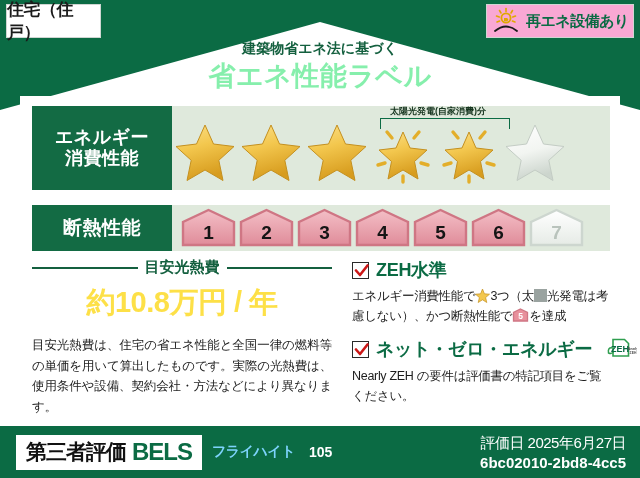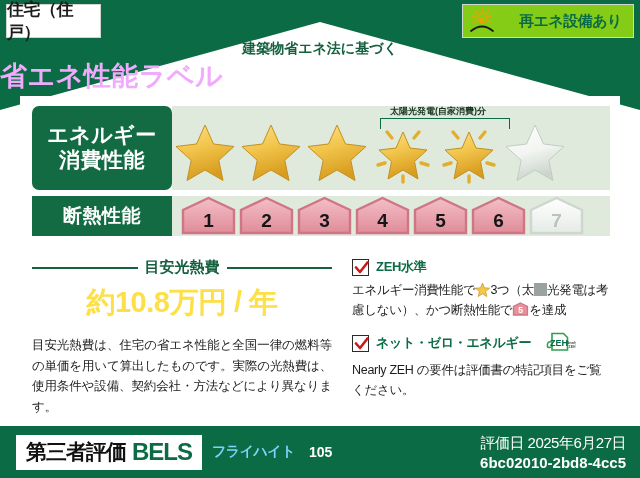--- a/index.html
+++ b/index.html
@@ -41,70 +41,70 @@
     background: #ffffff;
     border: 1px solid #cfd6d2;
     display: flex; align-items: center; justify-content: center;
     font-size: 17px; font-weight: bold; color: #1b1b1b;
     letter-spacing: -0.5px;
     z-index: 6;
   }
   .chip-renew {
     position: absolute;
     right: 6px; top: 4px;
-    width: 172px; height: 34px;
-    background: #84cc16;
+    width: 148px; height: 34px;
+    background: #f9a8d4;
     border: 1px solid #cfd6d2;
-    display: flex; align-items: center; gap: 20px;
+    display: flex; align-items: center; gap: 3px;
     padding-left: 6px;
     z-index: 6;
   }
   .chip-renew .rtext {
     font-size: 15px; font-weight: bold; color: #0b6b44;
     letter-spacing: -0.5px;
   }
   .sun-icon { width: 30px; height: 28px; flex: 0 0 30px; }
 
   
   .title-sub {
     position: absolute; left: 0; right: 0; top: 40px;
     text-align: center;
     font-size: 14px; font-weight: bold; color: #14603f;
     letter-spacing: 0px;
     z-index: 5;
   }
   .title-main {
     position: absolute; left: 0; right: 0; top: 58px;
-    text-align: left;
-    font-size: 27px; font-weight: bold; color: #f0abfc;
+    text-align: center;
+    font-size: 27px; font-weight: bold; color: #86efac;
     letter-spacing: 0.5px;
     z-index: 5;
   }
 
   
   .row {
     position: absolute;
     left: 32px; right: 30px;
     display: flex;
     align-items: stretch;
   }
   .row-energy { top: 106px; height: 84px; }
-  .row-insul  { top: 196px; height: 40px; }
+  .row-insul  { top: 205px; height: 46px; }
 
   .row-label {
     flex: 0 0 140px;
     background: #136b44;
     color: #fff;
     display: flex; flex-direction: column;
     align-items: center; justify-content: center;
     font-weight: bold;
     line-height: 1.18;
     letter-spacing: 0.5px;
   }
-  .row-energy .row-label { font-size: 21px; border-radius: 7px; }
+  .row-energy .row-label { font-size: 18px; }
   .row-insul  .row-label { font-size: 19px; }
 
   .row-content {
     flex: 1 1 auto;
     background: #dfe9dc;
     position: relative;
     display: flex;
     align-items: center;
   }
   .row-energy .row-content { }
@@ -180,21 +180,21 @@
   .zeh-item { margin-bottom: 10px; }
   .zeh-title-row { display: flex; align-items: center; gap: 7px; }
   .check-box {
     width: 17px; height: 17px;
     border: 1.6px solid #2a2a2a;
     background: #fff;
     position: relative; flex: 0 0 17px;
   }
   .check-box svg { position: absolute; left: 1px; top: 0px; width: 15px; height: 15px; }
   .zeh-title {
-    font-size: 13px; font-weight: bold; color: #0b6b44;
+    font-size: 18px; font-weight: bold; color: #0b6b44;
     letter-spacing: -0.3px; white-space: nowrap;
   }
   .zeh-logo { width: 38px; height: 26px; flex: 0 0 38px; }
   .zeh-desc {
     margin-top: 4px;
     font-size: 12.5px; line-height: 1.6; color: #1d1d1d;
     letter-spacing: -0.3px;
   }
   .inline-star { display: inline-block; width: 15px; height: 15px; vertical-align: -3px; }
   .inline-house { display: inline-block; width: 17px; height: 14px; vertical-align: -2px; }

